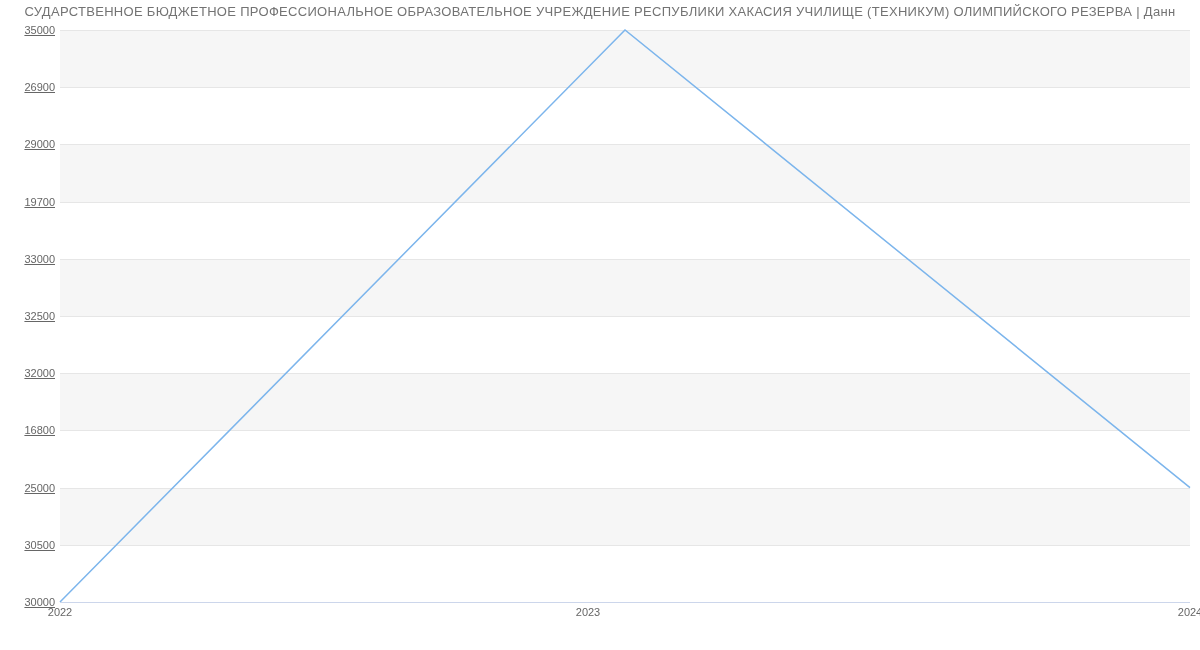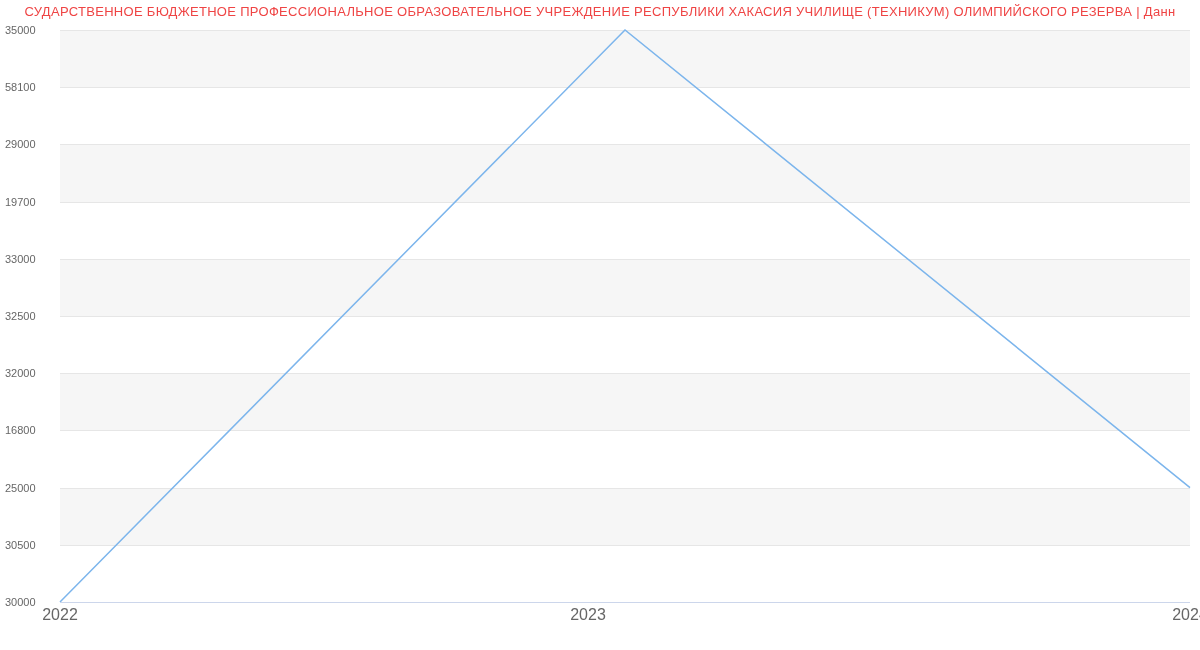--- a/index.html
+++ b/index.html
@@ -1,21 +1,21 @@
 <!DOCTYPE html>
 <html><head>
 <meta charset="utf-8">
 <style>
   html,body{margin:0;padding:0;width:1200px;height:650px;background:#fff;font-family:Arial,Helvetica,sans-serif;}
-  .title{position:absolute;top:4px;left:0;width:1200px;text-align:center;font-size:13px;color:#ef4444;letter-spacing:.3px;white-space:nowrap;overflow:hidden;}
+  .title{position:absolute;top:4px;left:0;width:1200px;text-align:center;font-size:13px;color:#737373;letter-spacing:.3px;white-space:nowrap;overflow:hidden;}
   .plot{position:absolute;left:60px;top:30px;width:1130px;height:572px;}
   .grid-band{position:absolute;left:0;width:100%;background:#f6f6f6;}
   .grid-line{position:absolute;left:0;width:100%;height:1px;background:#e6e6e6;}
-  .ytick{position:absolute;right:1145px;width:50px;text-align:left;font-size:11px;color:#666;transform:translateY(-50%);}
-  .xtick{position:absolute;top:606px;font-size:16px;color:#666;transform:translateX(-50%);}
+  .ytick{position:absolute;right:1145px;width:50px;text-align:right;font-size:11px;color:#666;transform:translateY(-50%);text-decoration:underline;}
+  .xtick{position:absolute;top:606px;font-size:11px;color:#666;transform:translateX(-50%);}
   .axis-x{position:absolute;left:60px;top:602px;width:1130px;height:1px;background:#ccd6eb;}
   svg.series{position:absolute;left:0;top:0;width:1130px;height:572px;overflow:visible;}
   .line{fill:none;stroke:#7cb5ec;stroke-width:1.5;}
 </style>
 </head>
 <body>
 
 <div class="title">СУДАРСТВЕННОЕ БЮДЖЕТНОЕ ПРОФЕССИОНАЛЬНОЕ ОБРАЗОВАТЕЛЬНОЕ УЧРЕЖДЕНИЕ РЕСПУБЛИКИ ХАКАСИЯ УЧИЛИЩЕ (ТЕХНИКУМ) ОЛИМПИЙСКОГО РЕЗЕРВА | Данн</div>
 
 <div class="plot">
@@ -44,17 +44,17 @@
 
 <div class="ytick" style="top: 602px;">30000</div>
 <div class="ytick" style="top: 544.8px;">30500</div>
 <div class="ytick" style="top: 487.6px;">25000</div>
 <div class="ytick" style="top: 430.4px;">16800</div>
 <div class="ytick" style="top: 373.2px;">32000</div>
 <div class="ytick" style="top: 316px;">32500</div>
 <div class="ytick" style="top: 258.8px;">33000</div>
 <div class="ytick" style="top: 201.6px;">19700</div>
 <div class="ytick" style="top: 144.4px;">29000</div>
-<div class="ytick" style="top: 87.2px;">58100</div>
+<div class="ytick" style="top: 87.2px;">26900</div>
 <div class="ytick" style="top: 30px;">35000</div>
 <div class="xtick" style="left: 60px;">2022</div>
 <div class="xtick" style="left: 588px;">2023</div>
 <div class="xtick" style="left: 1190px;">2024</div>
 
 </body></html>

